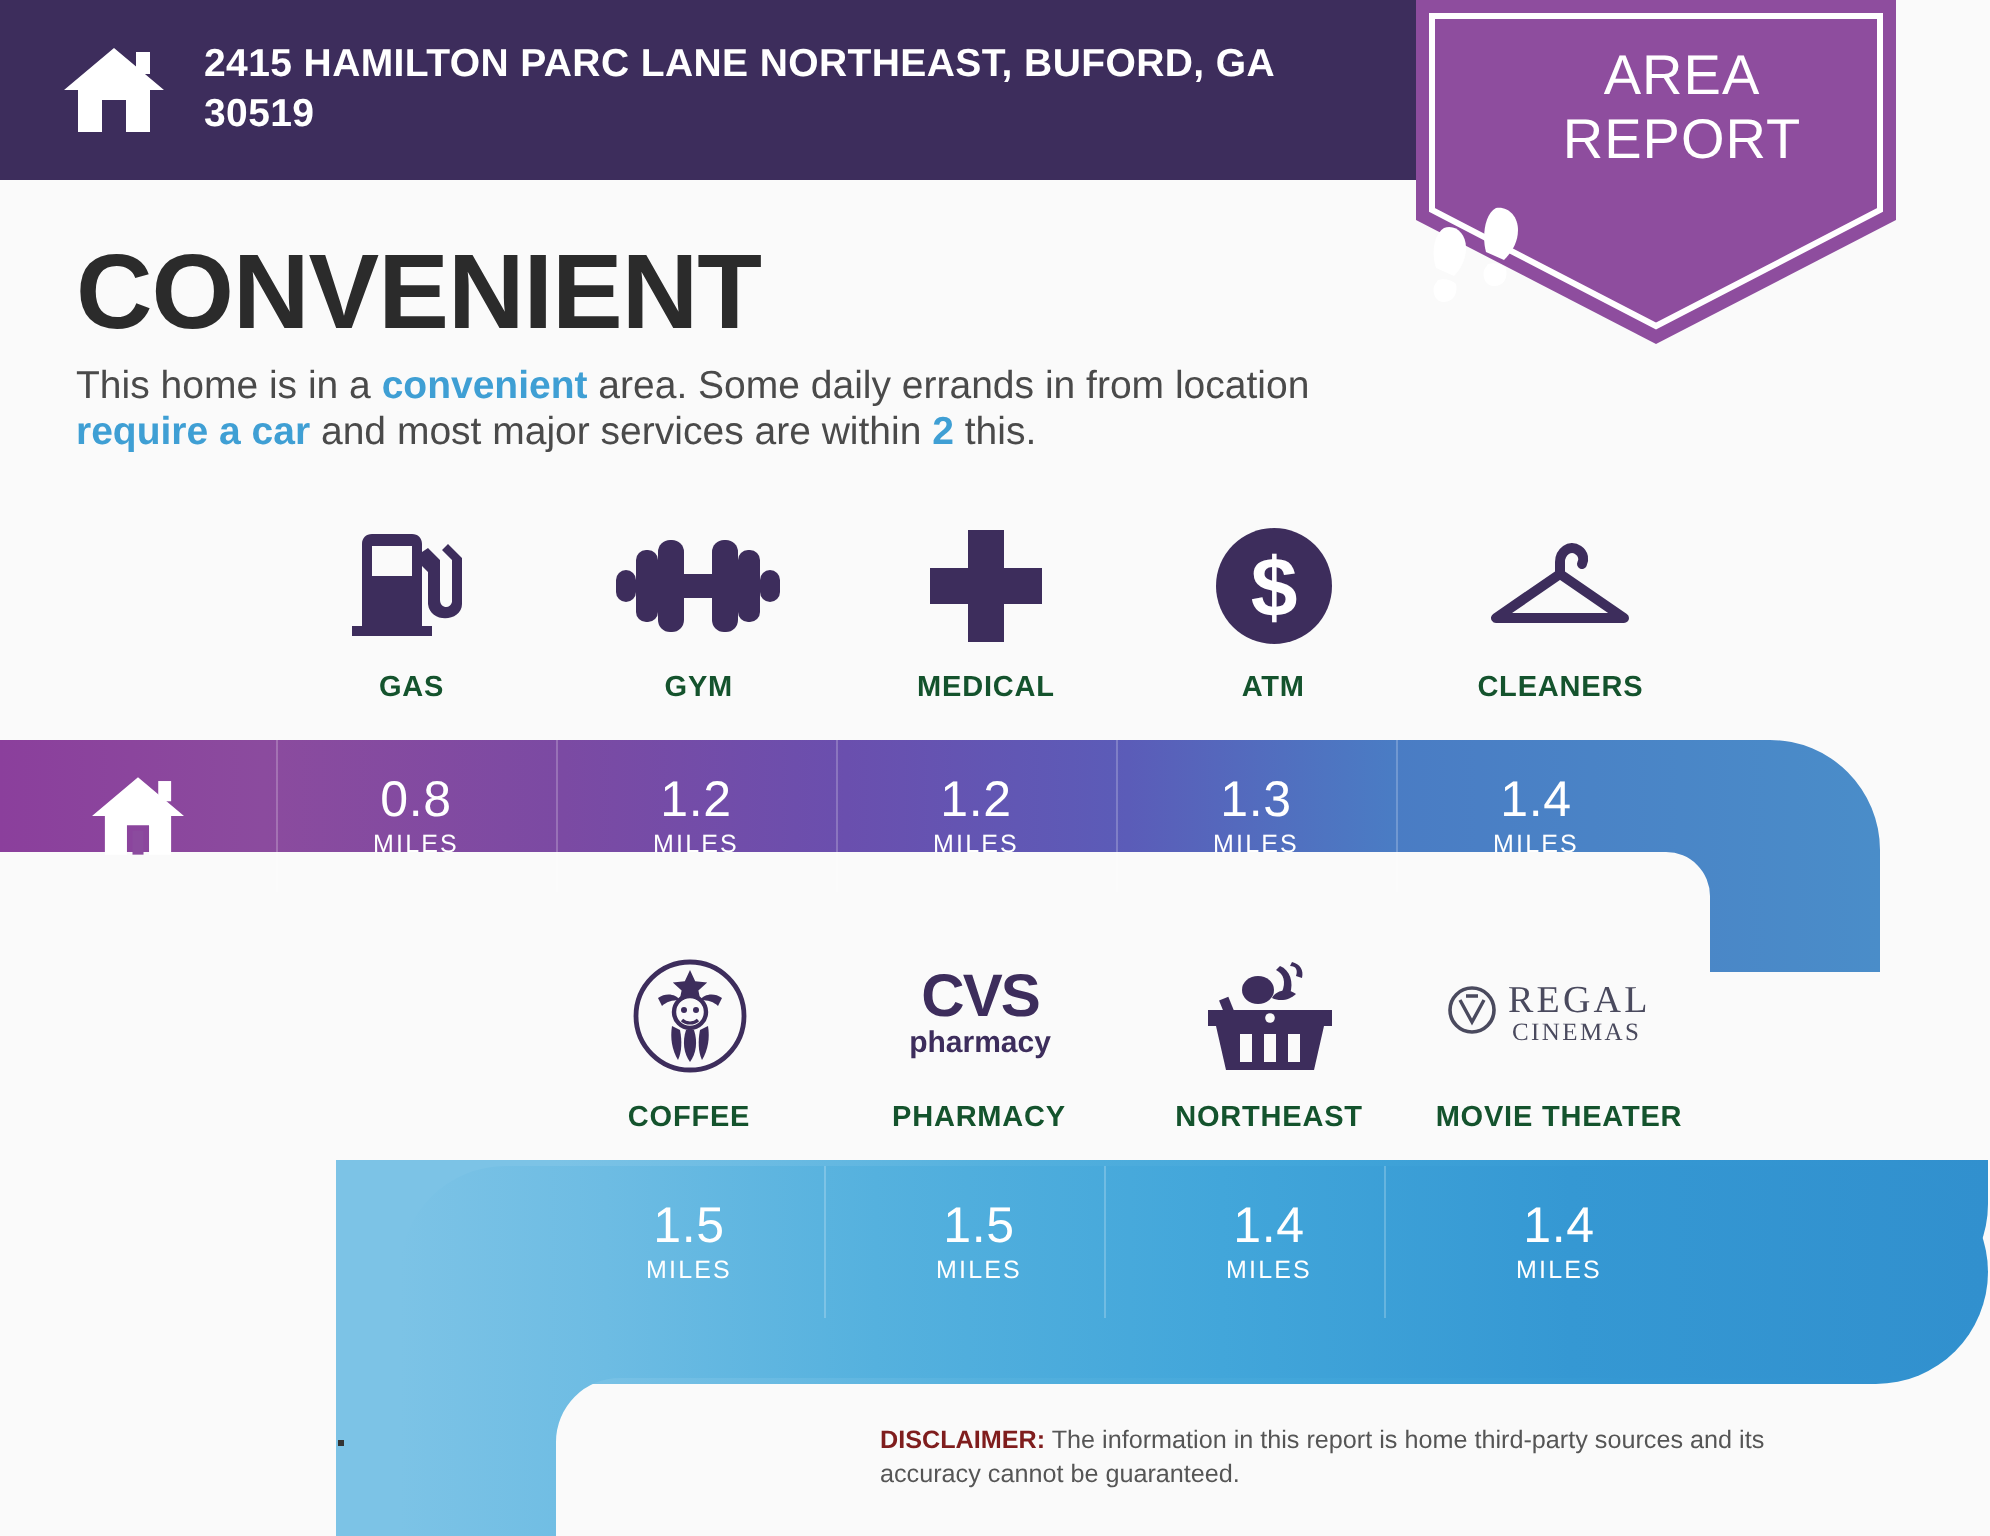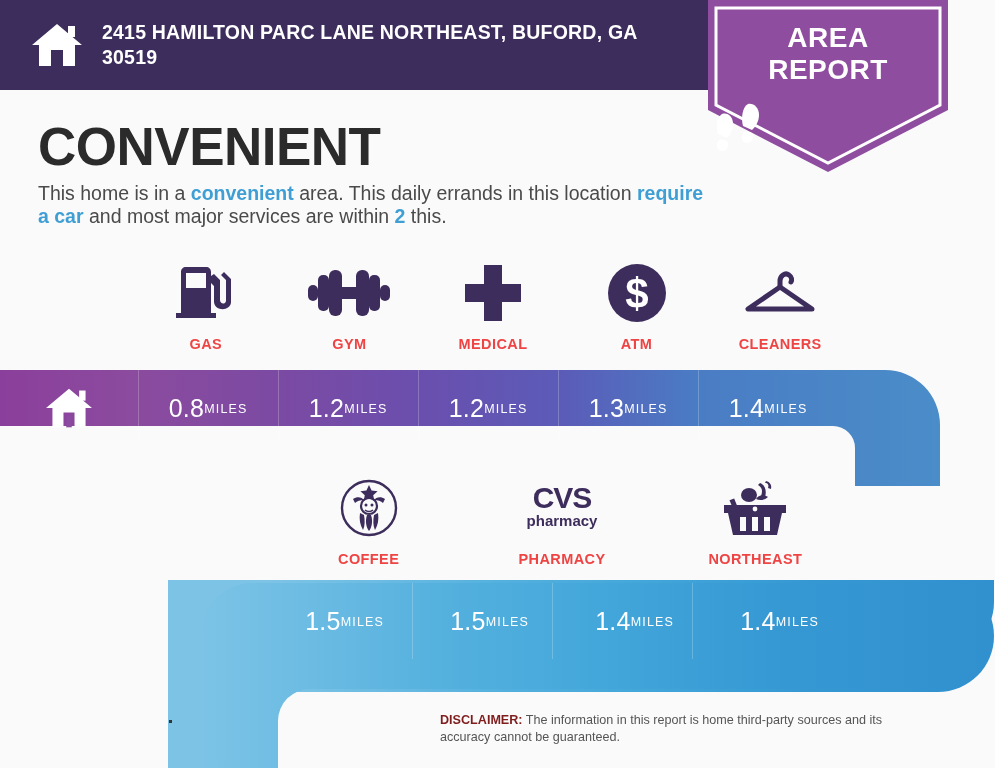--- a/index.html
+++ b/index.html
@@ -52,23 +52,24 @@
     height: 175px;
   }
   .badge svg { display: block; }
   .badge-text {
     position: absolute;
     left: 0; top: 22px;
     width: 240px;
     text-align: center;
     color: #ffffff;
     font-size: 28px;
-    font-weight: 700;
+    font-weight: 400;
     line-height: 32px;
     letter-spacing: 0.5px;
+    padding-left: 13px;
   }
   .badge-feet {
     position: absolute;
     left: 0;
     top: 98px;
     width: 240px;
     text-align: center;
   }
 
   
@@ -111,21 +112,21 @@
   .icon-glyph {
     height: 62px;
     display: flex;
     align-items: center;
     justify-content: center;
   }
   .icon-label {
     margin-top: 12px;
     font-size: 14.5px;
     font-weight: 700;
-    color: #ef4444;
+    color: #14532d;
     letter-spacing: 0.4px;
     white-space: nowrap;
   }
 
   
   .ribbon1 {
     position: absolute;
     left: 0; top: 368px;
     width: 995px; height: 118px;
   }
@@ -139,21 +140,21 @@
     position: absolute;
     display: flex;
     height: 76px;
   }
   .bar-row-1 { left: 0; top: 370px; width: 838px; }
   .bar-row-2 { left: 272px; top: 583px; width: 580px; }
 
   .bar-cell {
     flex: 1 1 0;
     display: flex;
-    flex-direction: row;
+    flex-direction: column;
     align-items: center;
     justify-content: center;
     color: #ffffff;
   }
   .bar-cell.home-cell { flex: 0 0 138px; }
   .bar-val {
     font-size: 25px;
     font-weight: 400;
     line-height: 27px;
     letter-spacing: 0.3px;
@@ -221,21 +222,21 @@
         <path d="M14 16 C20 14 25 19 25 26 C25 32 22 37 19 40 L10 36 C8 30 8 20 14 16 Z"></path>
         <path d="M11 42 C14 41 18 42 20 44 C21 48 19 53 14 53 C10 53 8 49 9 45 Z"></path>
         <path d="M40 6 C46 5 51 10 51 17 C51 24 47 29 44 32 L35 28 C33 21 34 9 40 6 Z"></path>
         <path d="M36 34 C39 33 43 34 45 36 C46 41 44 45 39 45 C35 45 33 41 34 37 Z"></path>
       </g>
     </svg>
   </div>
 </div>
 
 <div class="headline">CONVENIENT</div>
-<div class="subtext" id="desc"><span>This home is in a </span><span class="hl">convenient</span><span> area. This daily errands in this location </span><span class="hl">require a car</span><span> and most major services are within </span><span class="hl">2</span><span> this.</span></div>
+<div class="subtext" id="desc"><span>This home is in a </span><span class="hl">convenient</span><span> area. Some daily errands in from location </span><span class="hl">require a car</span><span> and most major services are within </span><span class="hl">2</span><span> this.</span></div>
 
 <div class="icon-row icon-row-1">
 
   <div class="icon-cell">
     <div class="icon-glyph">
       <svg width="62" height="58" viewBox="0 0 62 58">
         <g fill="#3d2d5c">
           <path d="M6 8 C6 5 8 3 11 3 L31 3 C34 3 36 5 36 8 L36 49 L41 49 L41 54 L1 54 L1 49 L6 49 Z"></path>
           <rect x="11" y="9" width="20" height="15" fill="#fafafa"></rect>
           <path d="M39 10 L45 16 L45 36 C45 40 50 41 51 37 L51 16 L46 11 L49 8 L56 15 L56 38 C56 47 40 48 39 38 L39 22 L36 19 L36 12 Z"></path>
@@ -393,20 +394,31 @@
           <rect x="20" y="38" width="6" height="14" fill="#fafafa"></rect>
           <rect x="32" y="38" width="6" height="14" fill="#fafafa"></rect>
           <rect x="44" y="38" width="6" height="14" fill="#fafafa"></rect>
           <circle cx="35" cy="30" r="2.4" fill="#fafafa"></circle>
         </g>
       </svg>
     </div>
     <div class="icon-label">NORTHEAST</div>
   </div>
 
+  <div class="icon-cell">
+    <div class="icon-glyph">
+      <svg width="120" height="46" viewBox="0 0 120 46">
+        <circle cx="16" cy="20" r="11" fill="none" stroke="#4a4a5e" stroke-width="1.8"></circle>
+        <path d="M10 15 L16 26 L22 15 M13 13 L19 13" fill="none" stroke="#4a4a5e" stroke-width="1.7"></path>
+        <text x="34" y="21" font-family="Liberation Serif, serif" font-size="19" fill="#4a4a5e" letter-spacing="1.6">REGAL</text>
+        <text x="36" y="35" font-family="Liberation Serif, serif" font-size="12.5" fill="#4a4a5e" letter-spacing="1.2">CINEMAS</text>
+      </svg>
+    </div>
+    <div class="icon-label">MOVIE THEATER</div>
+  </div>
 </div>
 
 <div class="ribbon2">
   <svg width="827" height="188" viewBox="0 0 827 188">
     <defs>
       <linearGradient id="g2" x1="0" y1="0" x2="1" y2="0">
         <stop offset="0" stop-color="#7cc3e6"></stop>
         <stop offset="0.13" stop-color="#6dbce3"></stop>
         <stop offset="0.30" stop-color="#55b1de"></stop>
         <stop offset="0.52" stop-color="#42a6da"></stop>

